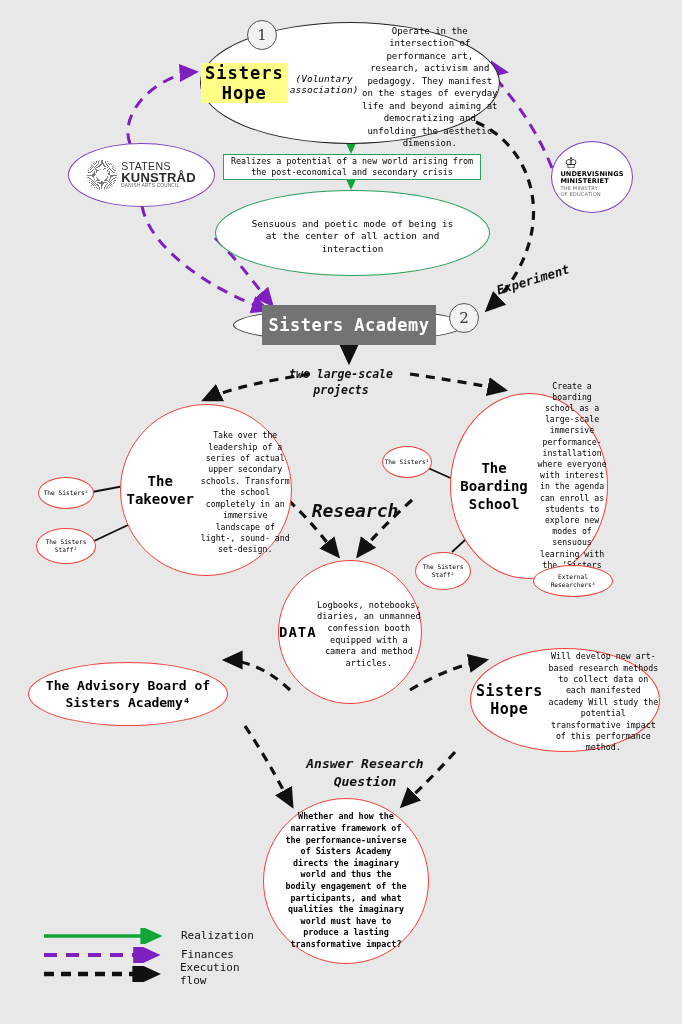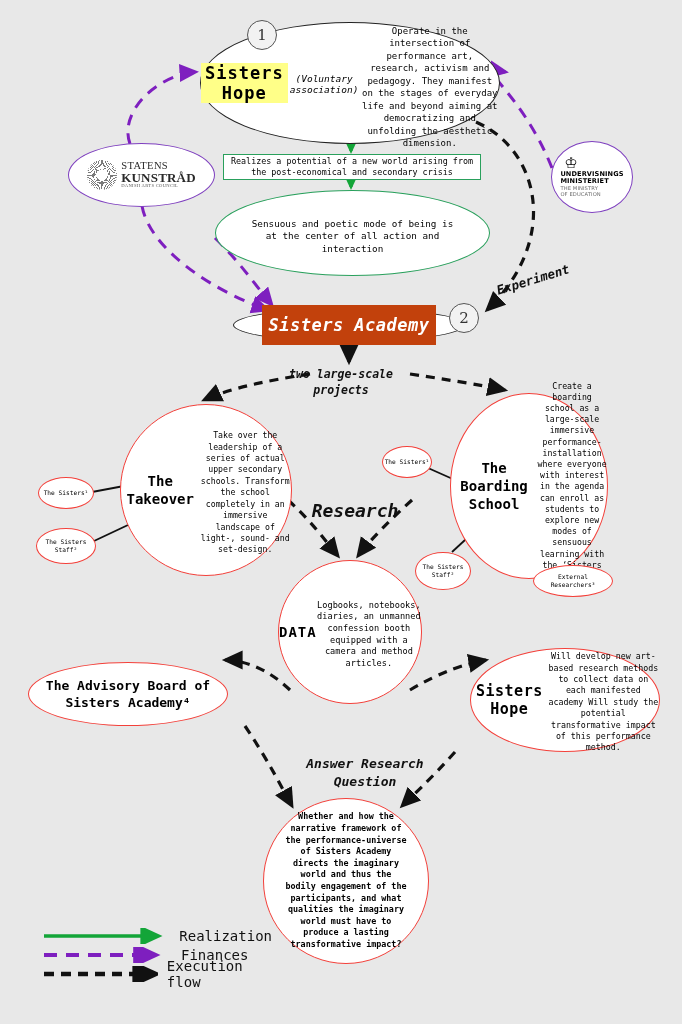--- a/index.html
+++ b/index.html
@@ -26,39 +26,39 @@
   #realizes{left:223px;top:154px;width:258px;height:26px;border:1.2px solid #29a05c;
             font-size:8.4px;line-height:11.5px;}
 
   
   #sensuous{left:215px;top:190px;width:275px;height:86px;border:1.4px solid #29a05c;}
   #sensuous .ttl{font-size:17px;letter-spacing:1px;}
   #ss-body{font-size:9.3px;line-height:12.5px;margin-top:7px;width:215px;}
 
   
   #sisters-academy{left:233px;top:308px;width:232px;height:34px;border:1.4px solid #222;}
-  #sisters-academy .ttl{font-size:17px;background:#c2410c;color:#fff;padding:10px 6px;letter-spacing:.5px;font-style:italic;}
+  #sisters-academy .ttl{font-size:17px;background:#737373;color:#fff;padding:10px 6px;letter-spacing:.5px;}
 
   
   .badge{position:absolute;width:28px;height:28px;border-radius:50%;border:1.3px solid #555;
          background:#f2f2f2;display:flex;align-items:center;justify-content:center;
          font-size:15px;color:#333;font-family:"DejaVu Serif","Liberation Serif",serif;}
   #badge1{left:247px;top:20px;}
   #badge2{left:449px;top:303px;}
 
   
   .logo{position:absolute;border:1.3px solid #7e3fbf;border-radius:50%;background:#fff;
         display:flex;align-items:center;justify-content:center;}
   #logo-kunstrad{left:68px;top:143px;width:145px;height:62px;}
   #logo-ministeriet{left:551px;top:141px;width:80px;height:70px;}
   .kr-wrap{display:flex;align-items:center;gap:4px;}
   .kr-dots{width:30px;height:30px;border-radius:50%;
       background:radial-gradient(circle,#fff 0 26%,transparent 27%),
                  repeating-conic-gradient(#7a7a7a 0 2.5deg,#ffffff 2.5deg 7deg);}
-  .kr-txt{font-family:Liberation Serif, serif;line-height:1;text-align:left;color:#2a2a2a;}
+  .kr-txt{font-family:Liberation Sans, sans-serif;line-height:1;text-align:left;color:#2a2a2a;}
   .kr1{font-size:10.5px;letter-spacing:.4px;}
   .kr2{font-size:13px;font-weight:bold;letter-spacing:.2px;}
   .kr3{font-size:4.6px;letter-spacing:.3px;color:#555;}
   .um-wrap{text-align:left;font-family:"DejaVu Sans","Liberation Sans",sans-serif;line-height:1.05;}
   .um-crown{font-size:15px;text-align:left;margin-left:4px;line-height:1;}
   .um1{font-size:6.6px;font-weight:bold;letter-spacing:.1px;}
   .um2{font-size:5.2px;color:#6a6a6a;letter-spacing:.1px;margin-top:1px;}
 
   
   .red{border:1.6px solid #f3403a;}
@@ -94,21 +94,21 @@
   
   .flab{position:absolute;font-style:italic;font-weight:bold;text-align:center;color:#111;}
   #lab-two{left:271px;top:366px;width:140px;font-size:11.5px;line-height:16px;}
   #lab-research{left:300px;top:500px;width:110px;font-size:18px;}
   #lab-experiment{left:478px;top:272px;width:110px;font-size:12.5px;transform:rotate(-17deg);}
   #lab-answer{left:275px;top:755px;width:180px;font-size:13px;line-height:18px;}
 
   
   #legend{position:absolute;left:42px;top:926px;width:230px;}
   .lg-row{display:flex;align-items:center;height:19px;}
-  .lg-txt{font-size:14px;margin-left:9px;color:#111;}
+  .lg-txt{font-size:11px;margin-left:9px;color:#111;}
 </style>
 </head>
 <body>
 
 <div id="stage">
 
   <svg class="edges" viewBox="0 0 682 1024">
     <defs>
       <marker id="ag" markerWidth="7" markerHeight="7" refX="5.5" refY="3" orient="auto">
         <path d="M0,0 L6.5,3 L0,6 z" fill="#13a538"></path>

